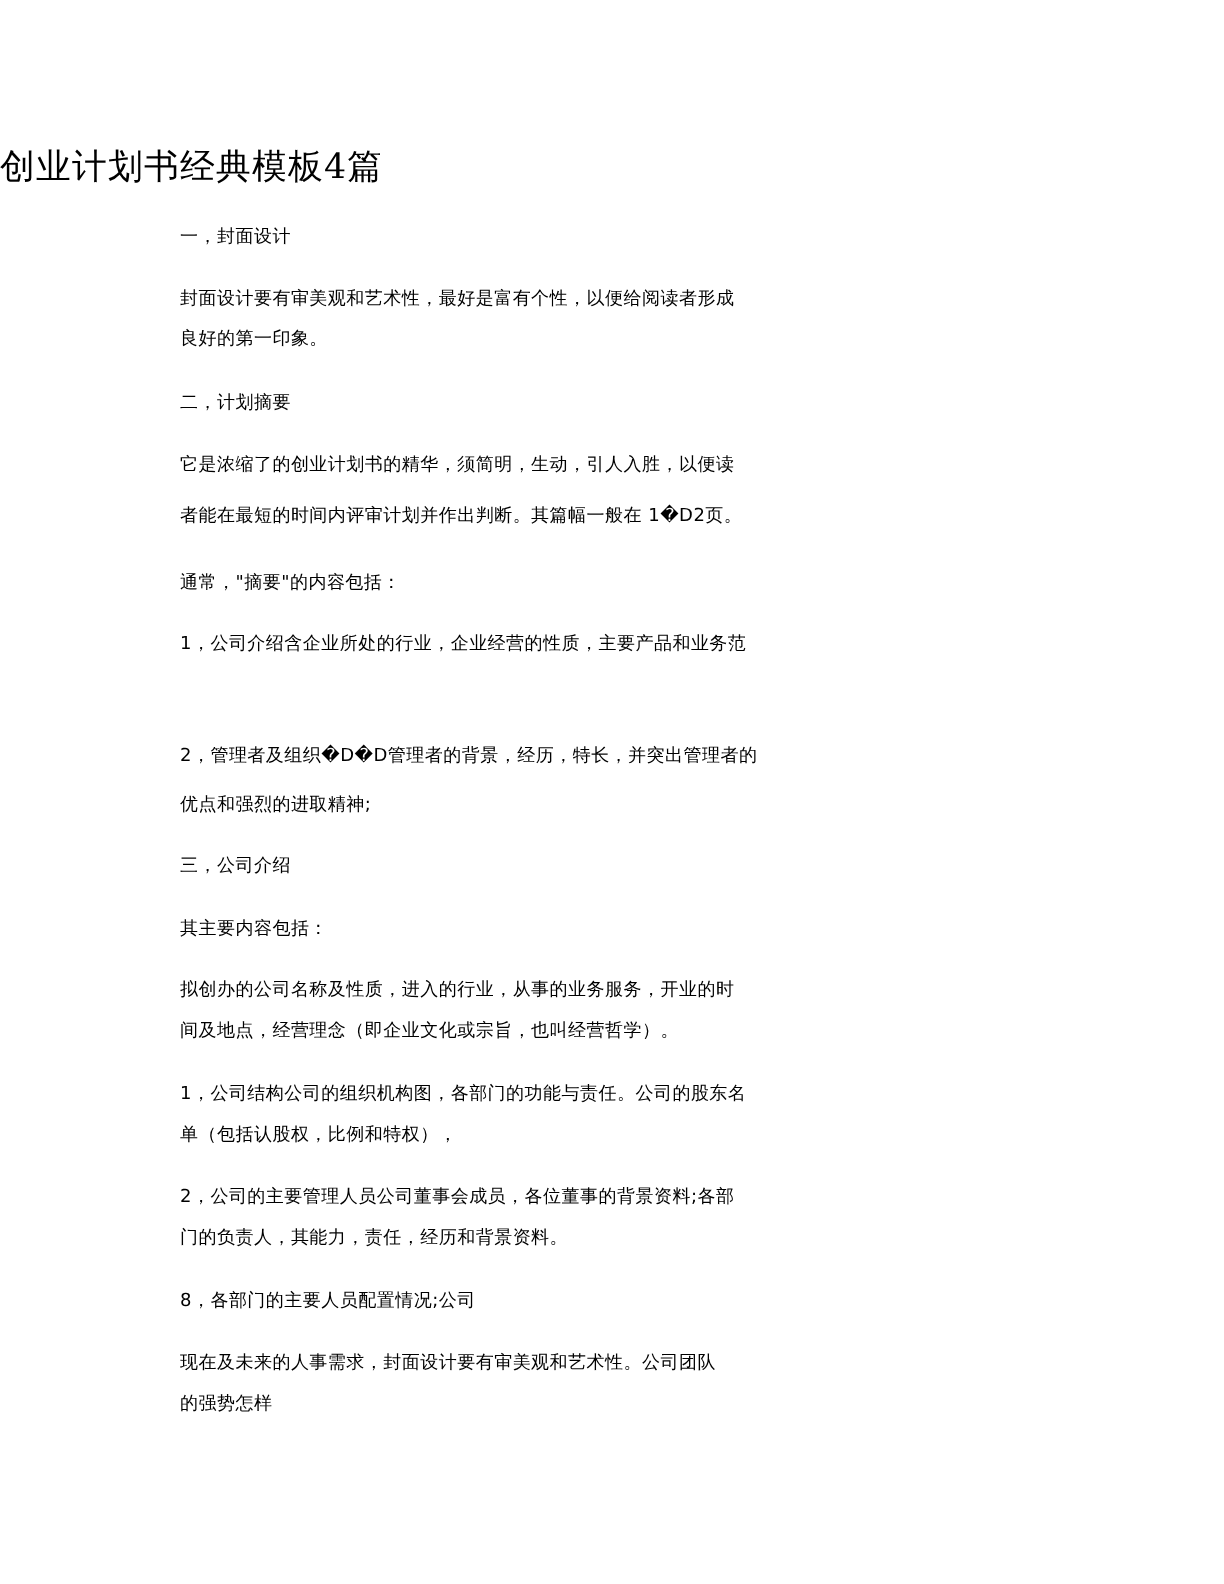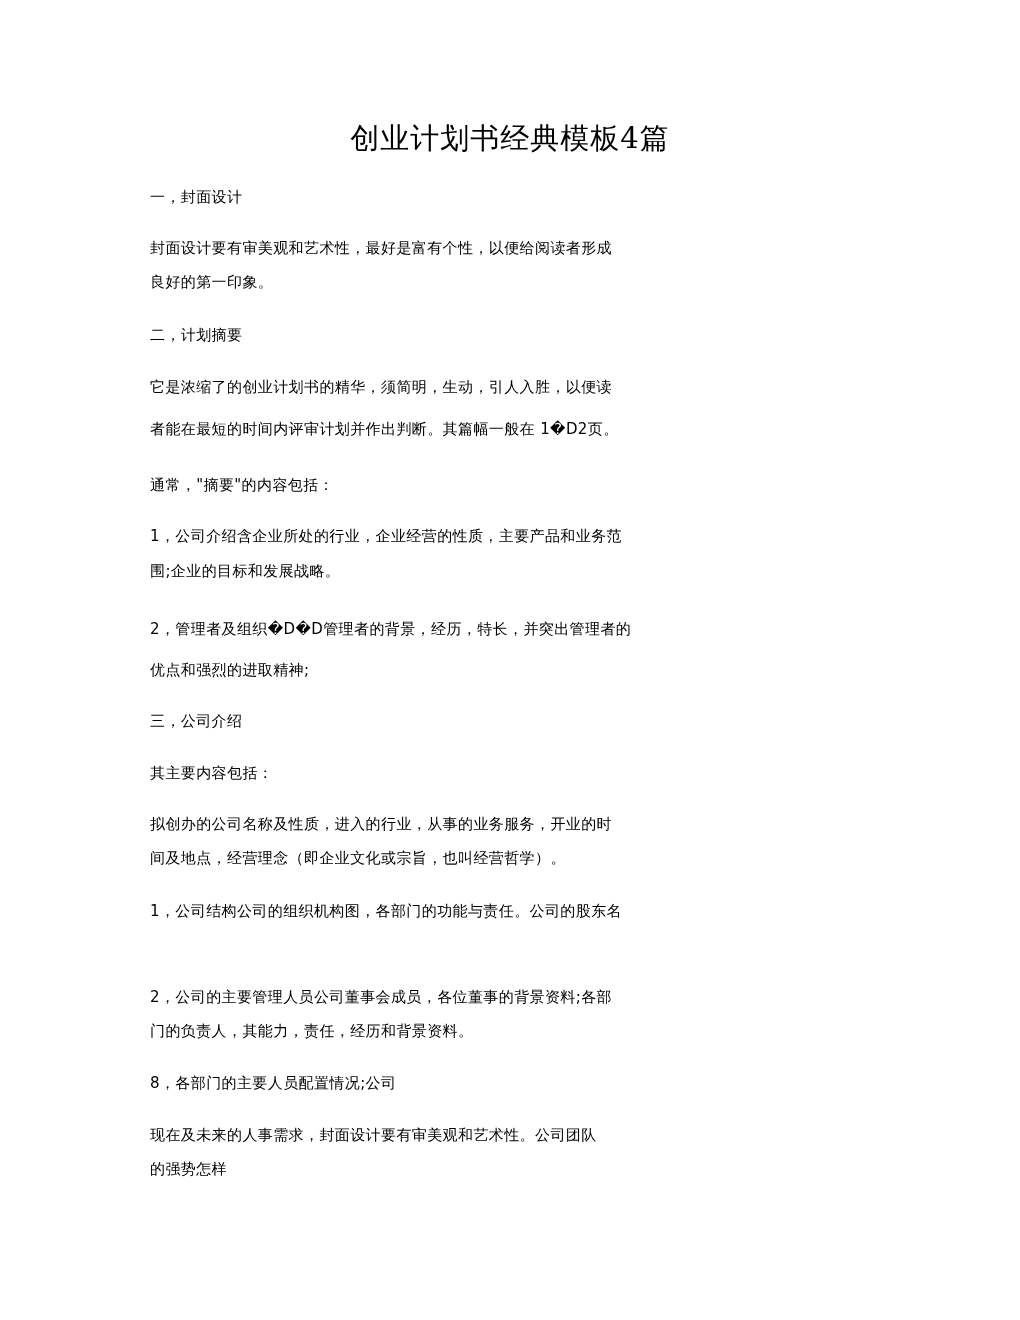--- a/index.html
+++ b/index.html
@@ -21,21 +21,20 @@
       top: 0;
       width: 1020px;
       height: 1320px;
       background: #ffffff;
     }
     .title {
       position: absolute;
       left: 0;
       width: 1020px;
       top: 118px;
-      text-align: center;
       font-family: "DejaVu Serif", "Liberation Serif", serif;
       font-size: 29px;
       line-height: 40px;
       letter-spacing: 1px;
       margin: 0;
       font-weight: normal;
     }
     .line {
       position: absolute;
       left: 150px;
@@ -57,32 +56,32 @@
   <p class="line" style="top:232px">封面设计要有审美观和艺术性，最好是富有个性，以便给阅读者形成</p>
   <p class="line" style="top:266px">良好的第一印象。</p>
 
   <p class="line" style="top:319px">二，计划摘要</p>
   <p class="line" style="top:371px">它是浓缩了的创业计划书的精华，须简明，生动，引人入胜，以便读</p>
   <p class="line" style="top:413px">者能在最短的时间内评审计划并作出判断。其篇幅一般在 1�D2页。</p>
 
   <p class="line" style="top:469px">通常，"摘要"的内容包括：</p>
 
   <p class="line" style="top:520px">1，公司介绍含企业所处的行业，企业经营的性质，主要产品和业务范</p>
-  <p class="line" style="top:555px">围;企业的目标和发展战略。</p>
 
   <p class="line" style="top:613px">2，管理者及组织�D�D管理者的背景，经历，特长，并突出管理者的</p>
   <p class="line" style="top:705px">三，公司介绍</p>
 
   <p class="line" style="top:654px">优点和强烈的进取精神;</p>
   <p class="line" style="top:757px">其主要内容包括：</p>
 
   <p class="line" style="top:808px">拟创办的公司名称及性质，进入的行业，从事的业务服务，开业的时</p>
   <p class="line" style="top:842px">间及地点，经营理念（即企业文化或宗旨，也叫经营哲学）。</p>
 
   <p class="line" style="top:895px">1，公司结构公司的组织机构图，各部门的功能与责任。公司的股东名</p>
+  <p class="line" style="top:929px">单（包括认股权，比例和特权），</p>
 
   <p class="line" style="top:981px">2，公司的主要管理人员公司董事会成员，各位董事的背景资料;各部</p>
   <p class="line" style="top:1015px">门的负责人，其能力，责任，经历和背景资料。</p>
 
   <p class="line" style="top:1067px">8，各部门的主要人员配置情况;公司</p>
 
   <p class="line" style="top:1119px">现在及未来的人事需求，封面设计要有审美观和艺术性。公司团队</p>
   <p class="line" style="top:1153px">的强势怎样</p>
 </div>
 

